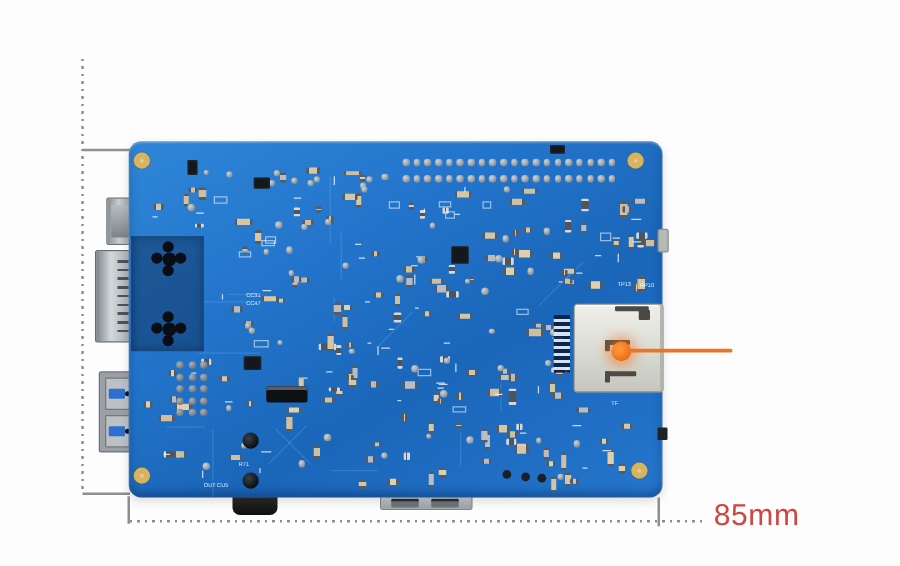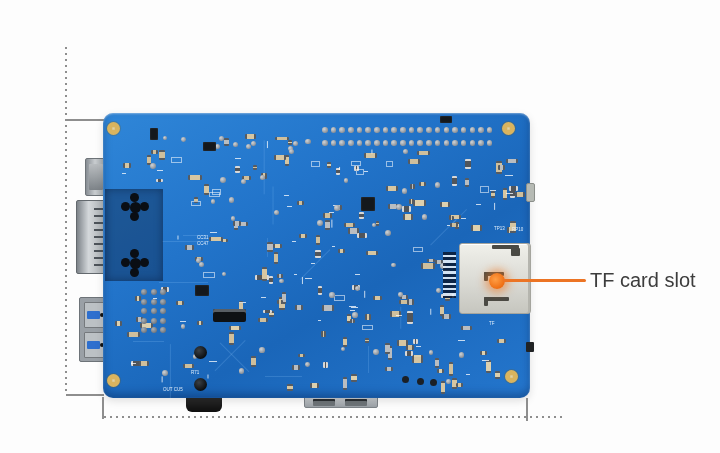--- a/index.html
+++ b/index.html
@@ -531,19 +531,19 @@
     <span class="silk" style="left:409px;top:114px">RP10</span>
     <span class="silk" style="left:94px;top:122px">CC31</span>
     <span class="silk" style="left:94px;top:128px">CC47</span>
     <span class="silk" style="left:386px;top:208px">TF</span>
     <span class="silk" style="left:60px;top:274px">OUT CU5</span>
     <span class="silk" style="left:88px;top:257px">R71</span>
   </div>
 
   <div class="callout-dot"></div>
   <div class="callout-line"></div>
-  <div class="callout-label">TF card slot</div>
 
   <div class="hdots"></div>
   <div class="cap tick-l"></div>
   <div class="cap tick-r"></div>
+  <div class="dim-label lbl-w">85mm</div>
 
 </div>
 
 </body></html>

